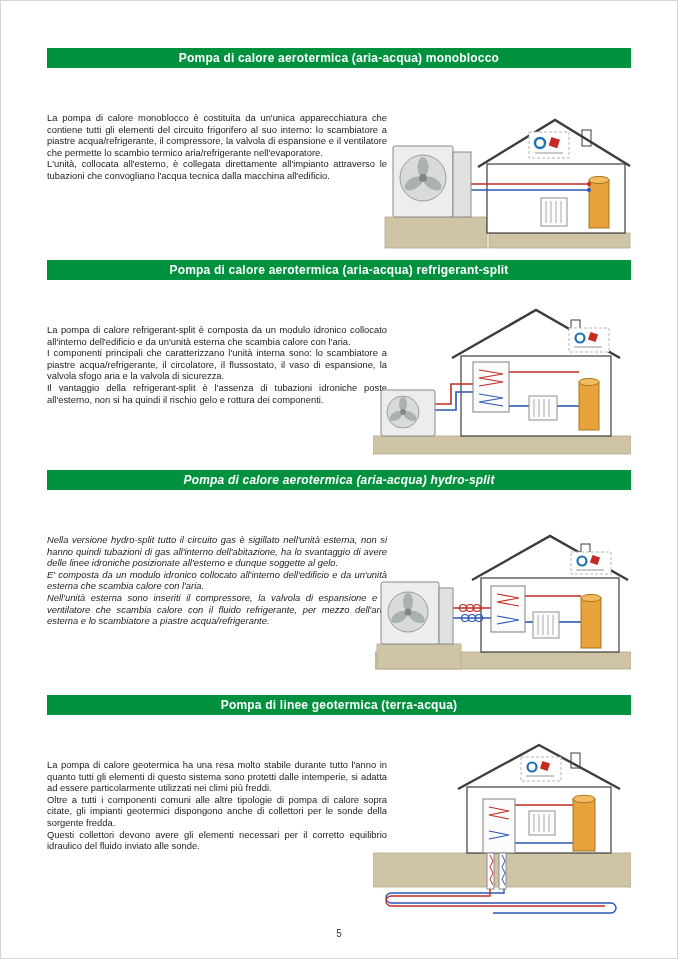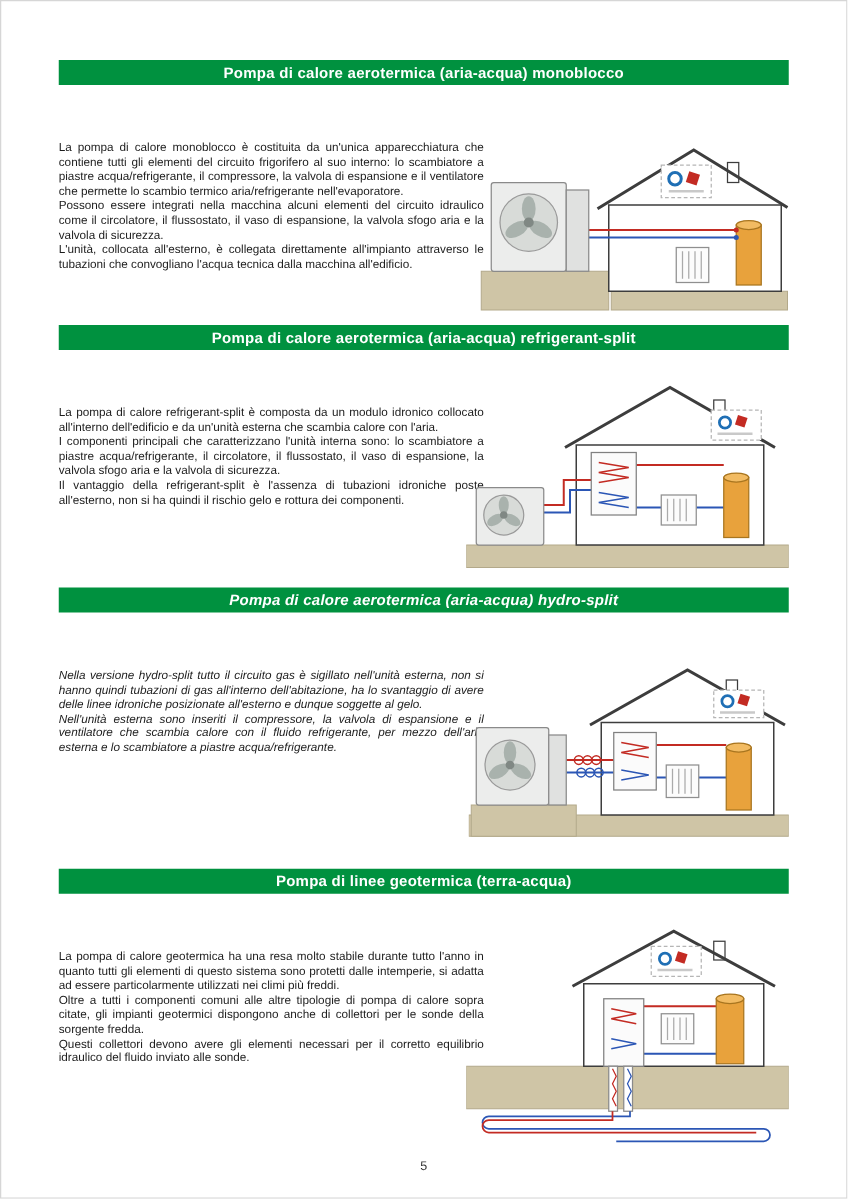--- a/index.html
+++ b/index.html
@@ -38,21 +38,20 @@
 
 <div class="page">
 
   <section class="sec" id="sec1">
     <div class="bar">
       <h2>Pompa di calore aerotermica (aria-acqua) monoblocco</h2>
     </div>
     <div class="body">
       <div class="text">
         <p>La pompa di calore monoblocco è costituita da un'unica apparecchiatura che contiene tutti gli elementi del circuito frigorifero al suo interno: lo scambiatore a piastre acqua/refrigerante, il compressore, la valvola di espansione e il ventilatore che permette lo scambio termico aria/refrigerante nell'evaporatore.</p>
-        <p>Possono essere integrati nella macchina alcuni elementi del circuito idraulico come il circolatore, il flussostato, il vaso di espansione, la valvola sfogo aria e la valvola di sicurezza.</p>
         <p>L'unità, collocata all'esterno, è collegata direttamente all'impianto attraverso le tubazioni che convogliano l'acqua tecnica dalla macchina all'edificio.</p>
       </div>
       <div class="illus">
         <svg viewBox="0 0 248 145">
           <g>
             <rect x="106" y="127" width="141" height="15" fill="#cfc5a6" stroke="#b3a98a" stroke-width="0.8"></rect>
             <rect x="2" y="111" width="102" height="31" fill="#cfc5a6" stroke="#b3a98a" stroke-width="0.8"></rect>
           </g>
           <g>
             <rect x="104" y="58" width="138" height="69" fill="#ffffff" stroke="#3d3d3d" stroke-width="1.2"></rect>
@@ -160,20 +159,21 @@
     </div>
   </section>
 
   <section class="sec" id="sec3">
     <div class="bar">
       <h2>Pompa di calore aerotermica (aria-acqua) hydro-split</h2>
     </div>
     <div class="body">
       <div class="text">
         <p>Nella versione hydro-split tutto il circuito gas è sigillato nell'unità esterna, non si hanno quindi tubazioni di gas all'interno dell'abitazione, ha lo svantaggio di avere delle linee idroniche posizionate all'esterno e dunque soggette al gelo.</p>
+        <p>E' composta da un modulo idronico collocato all'interno dell'edificio e da un'unità esterna che scambia calore con l'aria.</p>
         <p>Nell'unità esterna sono inseriti il compressore, la valvola di espansione e il ventilatore che scambia calore con il fluido refrigerante, per mezzo dell'aria esterna e lo scambiatore a piastre acqua/refrigerante.</p>
       </div>
       <div class="illus">
         <svg viewBox="0 0 256 145">
           <rect x="0" y="126" width="256" height="17" fill="#cfc5a6" stroke="#b3a98a" stroke-width="0.8"></rect>
           <rect x="2" y="118" width="84" height="25" fill="#cfc5a6" stroke="#b3a98a" stroke-width="0.8"></rect>
           <g>
             <rect x="106" y="52" width="138" height="74" fill="#ffffff" stroke="#3d3d3d" stroke-width="1.2"></rect>
             <rect x="206" y="18" width="9" height="15" fill="#ffffff" stroke="#3d3d3d" stroke-width="1"></rect>
             <polyline points="97,54 175,10 253,54" fill="none" stroke="#3d3d3d" stroke-width="2.4"></polyline>

